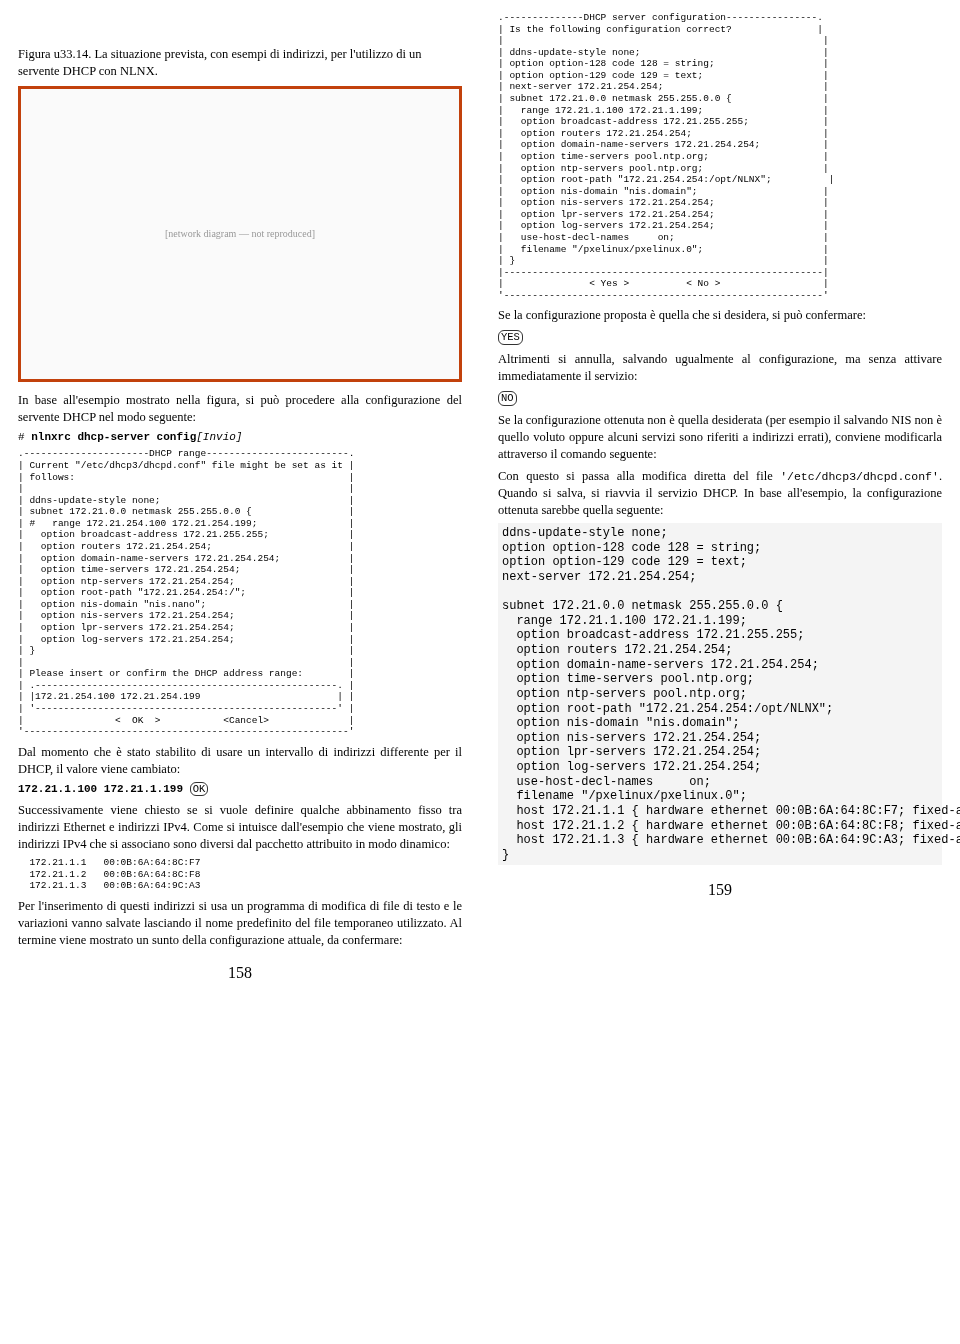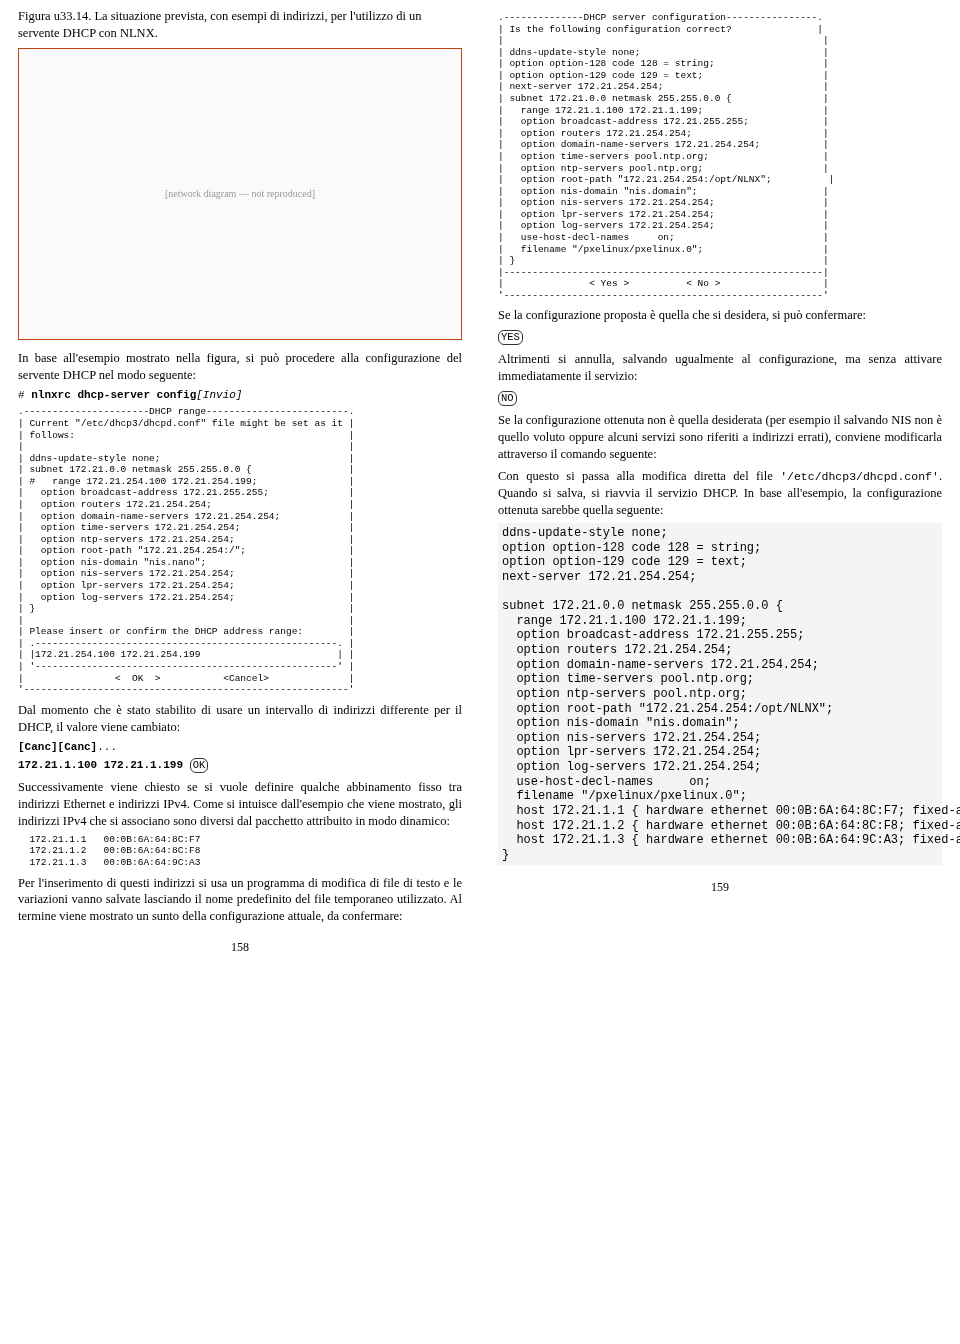--- a/index.html
+++ b/index.html
@@ -17,23 +17,24 @@
     margin: 0 auto;
   }
   .col {
     width: 480px;
     padding: 8px 18px 20px 18px;
     box-sizing: border-box;
   }
   .fig-caption {
     font-size: 12.5px;
     margin-bottom: 6px;
+    margin-top: 38px;
   }
   .diagram-placeholder {
-    border: 1px solid #c2410c;
+    border: 3px solid #c2410c;
     height: 290px;
     background: #fafafa;
     display:flex;
     align-items:center;
     justify-content:center;
     font-size:10px;
     color:#999;
     margin-bottom:10px;
     position:relative;
   }
@@ -72,21 +73,21 @@
     font-family: 'Courier New', monospace;
     font-size: 10.5px;
     border: 1px solid #333;
     padding: 0 2px;
     border-radius: 6px;
     display:inline-block;
     line-height:1.2;
   }
   .pagenum {
     text-align: center;
-    font-size: 12px;
+    font-size: 16px;
     margin-top: 14px;
   }
 </style>
 </head>
 <body>
 
 <div class="page">
 
   <div class="col">
     <div class="fig-caption">Figura u33.14. La situazione prevista, con esempi di indirizzi, per l'utilizzo di un servente DHCP con NLNX.</div>
@@ -121,21 +122,20 @@
 |                                                         |
 | Please insert or confirm the DHCP address range:        |
 | .-----------------------------------------------------. |
 | |172.21.254.100 172.21.254.199                        | |
 | '-----------------------------------------------------' |
 |                &lt;  OK  &gt;           &lt;Cancel&gt;              |
 '---------------------------------------------------------'</div>
 
     <div class="para">Dal momento che è stato stabilito di usare un intervallo di indirizzi differente per il DHCP, il valore viene cambiato:</div>
 
-    <div class="cmd"><b>[Canc][Canc]</b><span>...</span></div>
 
     <div class="cmd"><b>172.21.1.100 172.21.1.199</b> <span class="key">OK</span></div>
 
     <div class="para">Successivamente viene chiesto se si vuole definire qualche abbinamento fisso tra indirizzi Ethernet e indirizzi IPv4. Come si intuisce dall'esempio che viene mostrato, gli indirizzi IPv4 che si associano sono diversi dal pacchetto attribuito in modo dinamico:</div>
 
     <div class="pre">  172.21.1.1   00:0B:6A:64:8C:F7
   172.21.1.2   00:0B:6A:64:8C:F8
   172.21.1.3   00:0B:6A:64:9C:A3</div>
 
     <div class="para">Per l'inserimento di questi indirizzi si usa un programma di modifica di file di testo e le variazioni vanno salvate lasciando il nome predefinito del file temporaneo utilizzato. Al termine viene mostrato un sunto della configurazione attuale, da confermare:</div>

